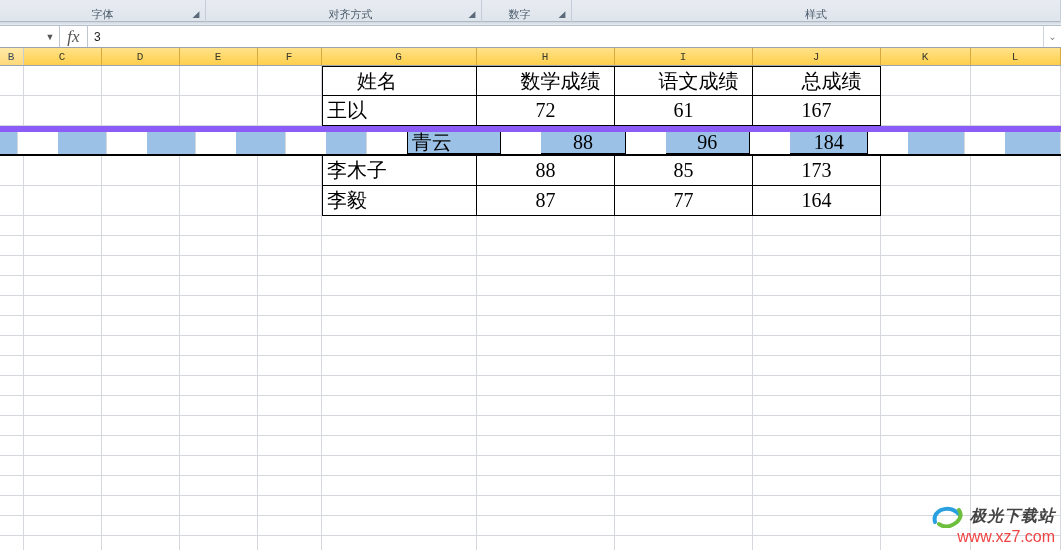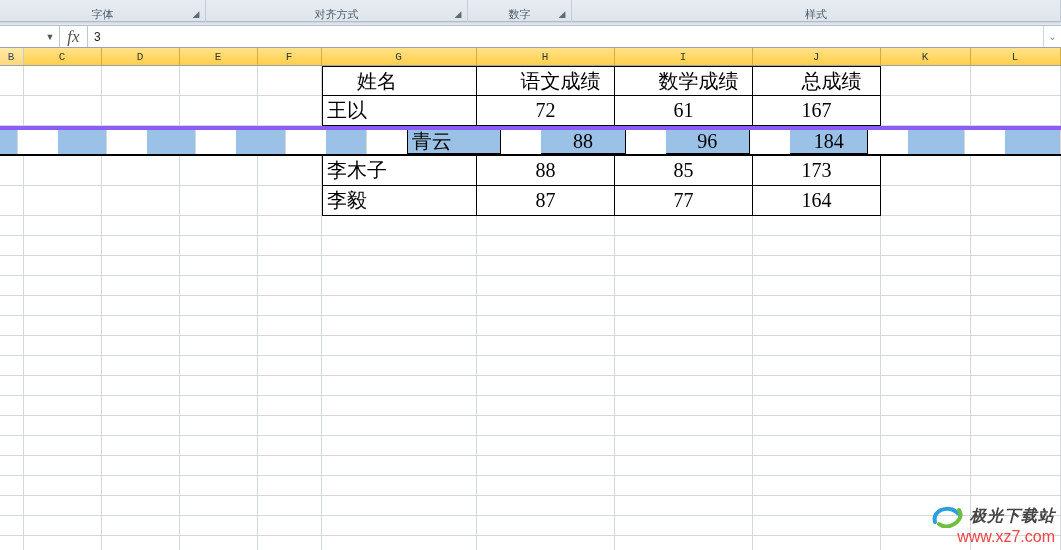--- a/index.html
+++ b/index.html
@@ -30,21 +30,21 @@
     width: 14px;
     height: 14px;
     display: flex;
     align-items: center;
     justify-content: center;
     color: #5a6a7a;
     font-size: 9px;
     cursor: pointer;
   }
   .rg1 { left: 0; width: 206px; }
-  .rg2 { left: 206px; width: 262px; }
+  .rg2 { left: 220px; width: 262px; }
   .rg3 { left: 468px; width: 104px; }
   .rg4 { left: 572px; width: 489px; }
   
   
   .ribbon-under {
     height: 4px;
     background: linear-gradient(to bottom, #cfd6df, #e9edf2);
     border-bottom: 1px solid #b6c0cc;
   }
   
@@ -159,21 +159,21 @@
     font-family: "SimSun","宋体",serif;
     font-size: 20px;
     color: #000;
   }
   .data-cell.center { justify-content: center; }
   .data-header-row .data-cell { border-top: 1px solid #000; padding-left: 34px; }
   .left-border { border-left: 1px solid #000; }
   
   
   .sel-row .cell { background: #9bc2e6; }
-  .sel-row { border-top: 4px solid #8b5cf6; border-bottom: 2px solid #000; gap: 40px; }
+  .sel-row { border-top: 6px solid #8b5cf6; border-bottom: 2px solid #000; gap: 40px; }
   .sel-row .cell { border-bottom: none; }
   
   
   .wB { width: 24px; }
   .wC { width: 78px; }
   .wD { width: 78px; }
   .wE { width: 78px; }
   .wF { width: 64px; }
   .wG { width: 155px; }
   .wH { width: 138px; }
@@ -247,22 +247,22 @@
 
 <div class="grid">
 
   <div class="row data-row data-header-row">
     <div class="cell wB"></div>
     <div class="cell wC"></div>
     <div class="cell wD"></div>
     <div class="cell wE"></div>
     <div class="cell wF"></div>
     <div class="cell wG data-cell left-border">姓名</div>
+    <div class="cell wH data-cell center">数学成绩</div>
     <div class="cell wI data-cell center">语文成绩</div>
-    <div class="cell wH data-cell center">数学成绩</div>
     <div class="cell wJ data-cell center">总成绩</div>
     <div class="cell wK"></div>
     <div class="cell wL"></div>
   </div>
 
   <div class="row data-row">
     <div class="cell wB"></div>
     <div class="cell wC"></div>
     <div class="cell wD"></div>
     <div class="cell wE"></div>

